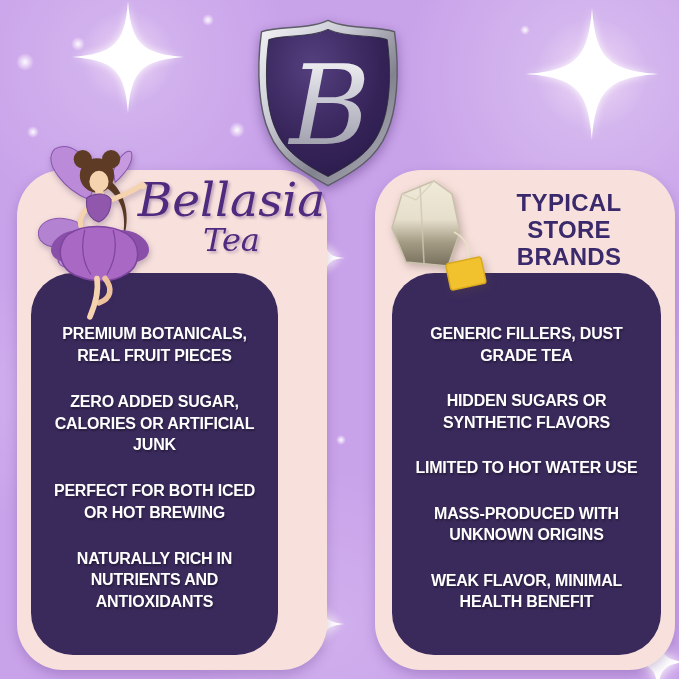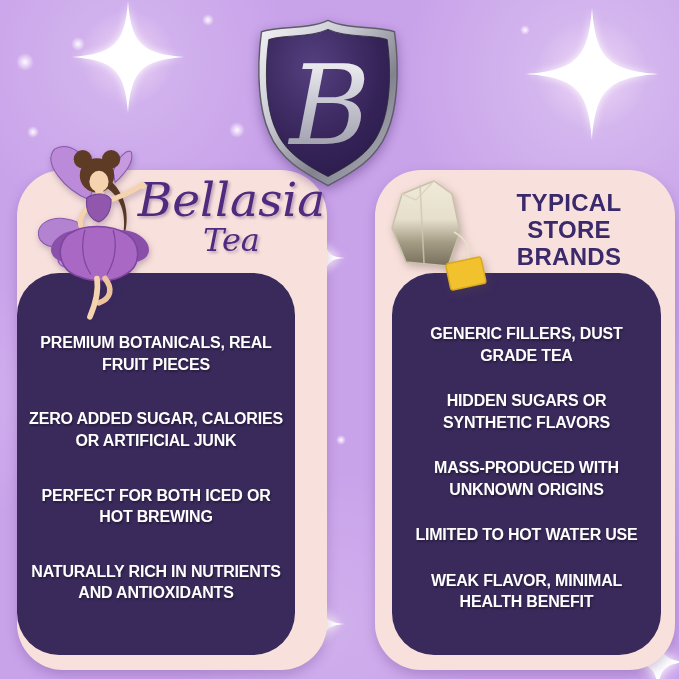--- a/index.html
+++ b/index.html
@@ -27,21 +27,21 @@
 
   
   .card{position:absolute;top:170px;height:500px;background:#f8e1dc;border-radius:46px;
         box-shadow:0 5px 12px rgba(90,50,130,.28);z-index:3;}
   .card.left{left:17px;width:310px;}
   .card.right{left:375px;width:300px;}
 
   .panel{position:absolute;background:#3a2a5c;border-radius:42px;display:flex;
          flex-direction:column;justify-content:space-evenly;align-items:center;
          padding:26px 12px 18px;box-sizing:border-box;}
-  .panel.left{left:0;top:103px;width:278px;height:382px;}
+  .panel.left{left:14px;top:103px;width:247px;height:382px;}
   .panel.right{left:17px;top:103px;width:269px;height:382px;}
 
   .panel-item{color:#ffffff;font-weight:bold;font-size:16px;line-height:1.35;
       text-align:center;max-width:256px;letter-spacing:-0.2px;
       text-shadow:1px 2px 2px rgba(0,0,0,.35);
       font-family:"Liberation Sans",sans-serif;text-transform:uppercase;}
 
   
   .brand-script{position:absolute;left:112px;top:6px;width:205px;text-align:center;
       font-family:"DejaVu Serif",serif;font-style:italic;color:#4e2b7e;
@@ -144,22 +144,22 @@
         <div class="panel-item">PERFECT FOR BOTH ICED OR HOT BREWING</div>
         <div class="panel-item">NATURALLY RICH IN NUTRIENTS AND ANTIOXIDANTS</div>
       </div>
   </div>
 
   <div class="card right">
     <div class="store-title">TYPICAL STORE BRANDS</div>
     <div class="panel right">
         <div class="panel-item">GENERIC FILLERS, DUST GRADE TEA</div>
         <div class="panel-item">HIDDEN SUGARS OR SYNTHETIC FLAVORS</div>
+        <div class="panel-item">LIMITED TO HOT WATER USE</div>
         <div class="panel-item">MASS-PRODUCED WITH UNKNOWN ORIGINS</div>
-        <div class="panel-item">LIMITED TO HOT WATER USE</div>
         <div class="panel-item">WEAK FLAVOR, MINIMAL HEALTH BENEFIT</div>
       </div>
   </div>
 
   <div class="fairy">
     <svg viewBox="0 0 130 180">
 
       <path d="M54,58 C30,48 8,22 20,8 C36,-2 58,18 60,44 Z" fill="#bb8ad8" stroke="#8a56ae" stroke-width="1"></path>
       <path d="M78,30 C84,14 92,8 96,11 C99,20 90,32 80,41 Z" fill="#c79ae0" stroke="#8a56ae" stroke-width="1"></path>
       <path d="M42,80 C16,70 -2,84 6,98 C16,110 38,104 48,92 Z" fill="#b383d2" stroke="#8a56ae" stroke-width="1"></path>

